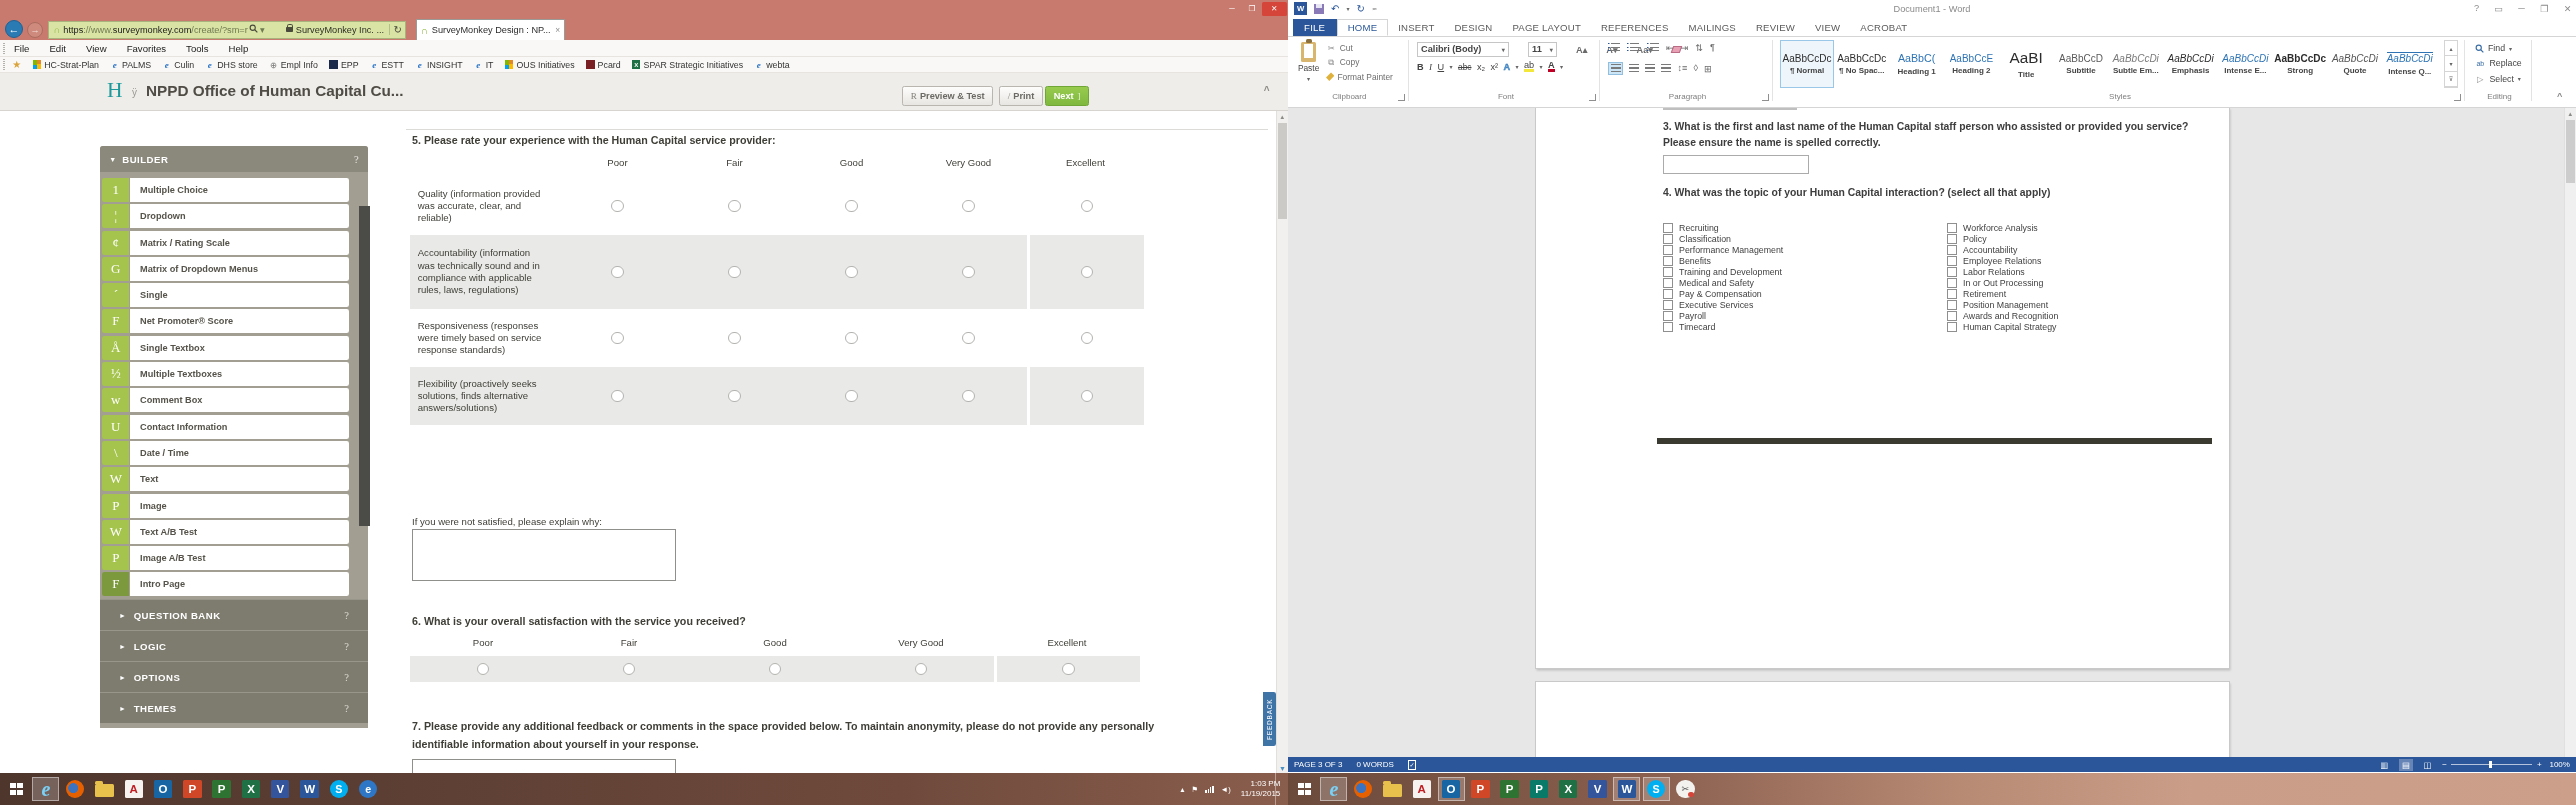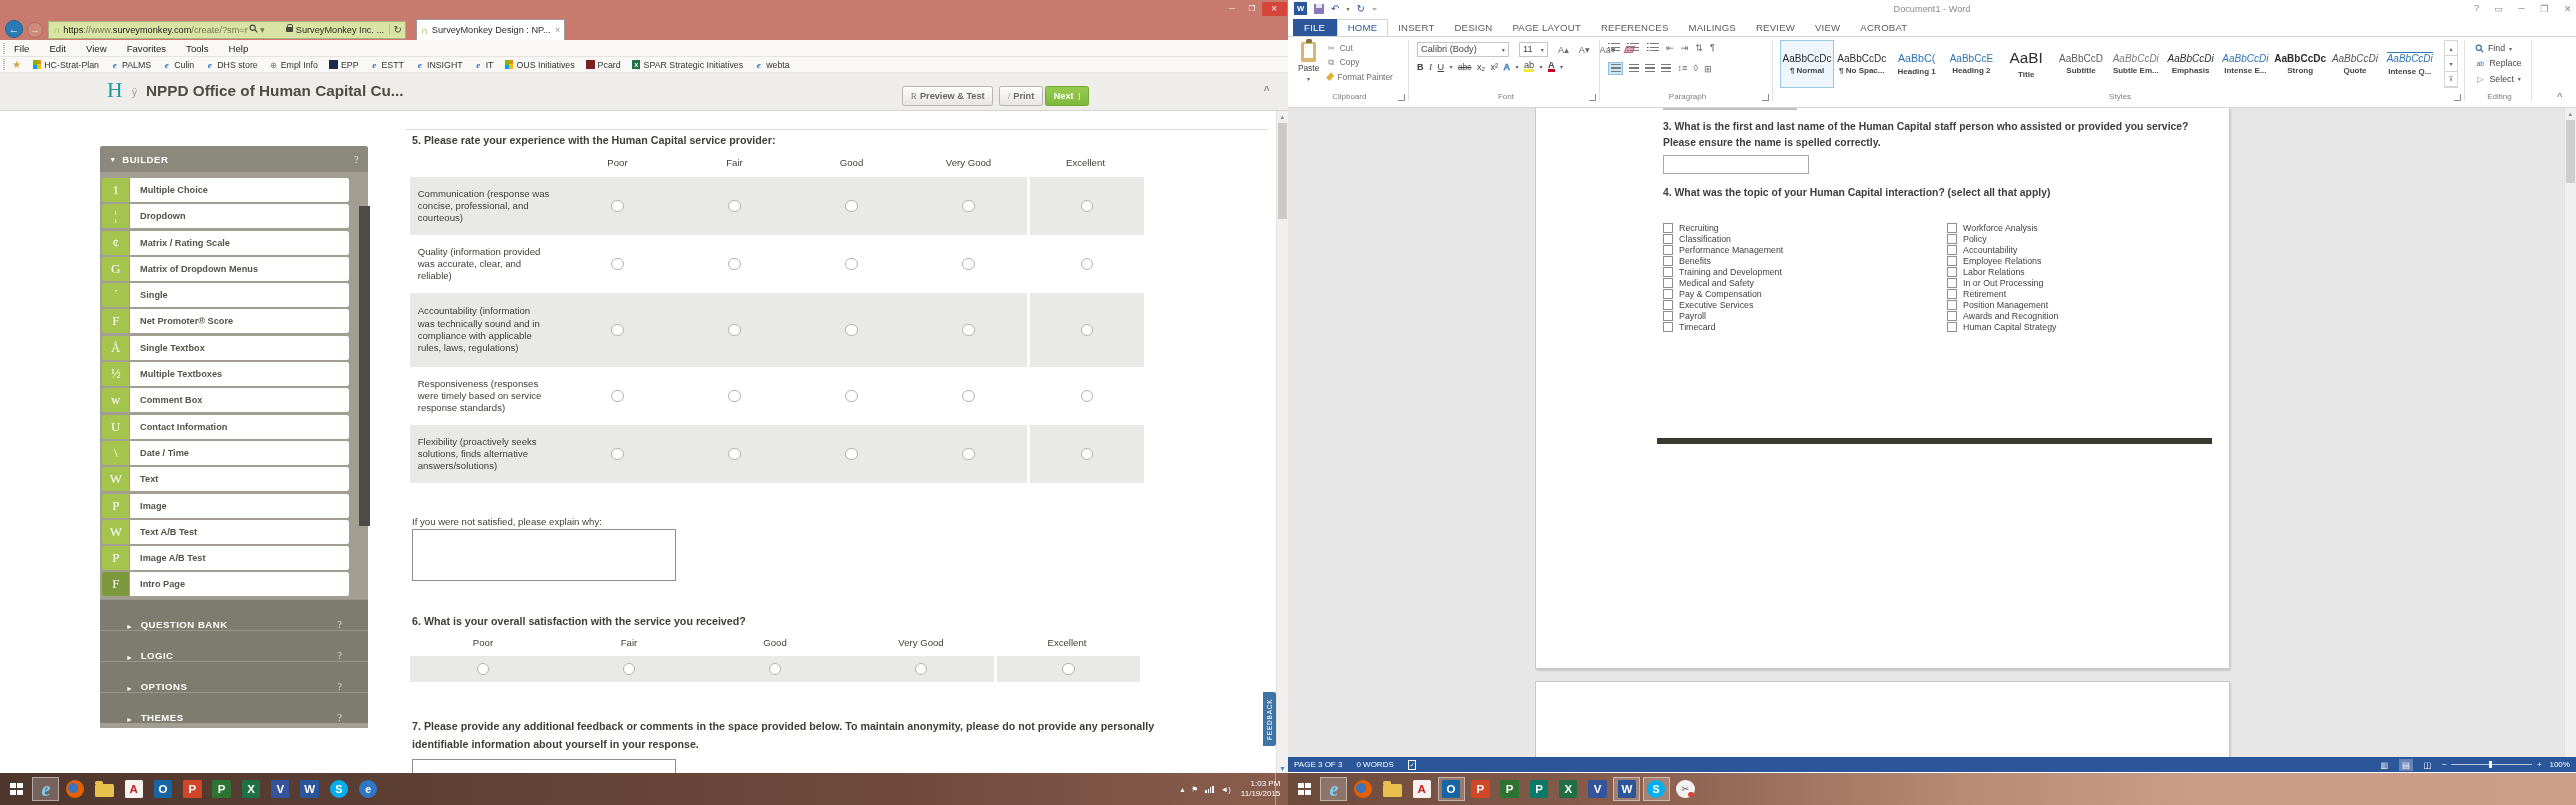--- a/index.html
+++ b/index.html
@@ -63,21 +63,21 @@
   .sb-hdr .car{font-size:7px;margin-right:6.1px;}
   .sb-hdr .lbl{font-size:9.6px;font-weight:bold;letter-spacing:0.5px;flex:1;}
   .sb-hdr .q{font-family:"Liberation Serif",serif;font-size:10.7px;color:#e8e7e2;}
   .sb-items{position:absolute;left:2.3px;top:32px;width:247px;}
   .sb-item{height:24px;margin-bottom:2.3px;display:flex;border-radius:2.3px;overflow:hidden;}
   .sb-ic{width:27px;background:#a5c44d;color:#fff;font-family:"Liberation Serif",serif;font-size:13px;display:flex;align-items:center;justify-content:center;flex:0 0 auto;}
   .sb-ic.dark{background:#7c9a3d;}
   .sb-lab{flex:1;background:#fff;display:flex;align-items:center;padding-left:10px;font-size:9.2px;font-weight:bold;color:#55534a;margin-left:0.8px;}
   .sb-thumb{position:absolute;left:259px;top:60px;width:10.7px;height:320px;background:#4b4b48;}
   .sb-secs{position:absolute;left:0;top:453px;width:268px;}
-  .sb-sec{height:31px;background:#7e7b6f;border-top:0.8px solid #98958a;display:flex;align-items:flex-end;padding:0 26px;color:#fff;}
+  .sb-sec{height:31px;background:#7e7b6f;border-top:0.8px solid #98958a;display:flex;align-items:center;padding:0 19px;color:#fff;}
   .sb-sec .car{font-size:7px;margin-right:7.7px;}
   .sb-sec .lbl{font-size:9.6px;font-weight:bold;letter-spacing:0.5px;flex:1;}
   .sb-sec .q{font-family:"Liberation Serif",serif;font-size:10.7px;color:#dddcd6;}
 
   .q-divider{position:absolute;left:406px;top:17.6px;width:862px;height:0.8px;background:#dddbd7;}
   .q-title{position:absolute;left:412px;font-size:10.7px;font-weight:bold;color:#3f3e37;}
   .mx-head{position:absolute;left:410px;top:46px;width:732px;display:flex;}
   .mx-head .spacer{width:149px;flex:0 0 auto;}
   .mx-hcell{width:117px;flex:0 0 auto;text-align:center;font-size:9.6px;color:#3f3e37;}
   .mx-rows{position:absolute;left:410px;top:66px;width:732px;}
@@ -144,21 +144,21 @@
   .paste-btn{position:absolute;left:6.1px;top:4.6px;width:29px;height:49px;display:flex;flex-direction:column;align-items:center;gap:1.5px;}
   .clipic{width:15.3px;height:20px;background:#d9b670;border-radius:1.5px;position:relative;}
   .clipic:before{content:"";position:absolute;left:3.1px;top:2.3px;width:9.2px;height:14.6px;background:#fff;}
   .clipic:after{content:"";position:absolute;left:4.6px;top:-2.3px;width:6.1px;height:3.8px;background:#8a7140;border-radius:1.5px;}
   .dd8{font-size:6.1px;color:#666;}
   .cc-rows{position:absolute;left:38px;top:6.1px;display:flex;flex-direction:column;gap:3.8px;color:#6e6e6e;}
   .cc-rows .r{display:flex;align-items:center;gap:3.1px;white-space:nowrap;}
   .ico12{width:10.7px;display:inline-flex;justify-content:center;color:#8a8a8a;font-size:8.4px;}
   .fp-brush{width:8.4px;height:8.4px;background:#e0b23c;clip-path:polygon(0 60%,60% 0,100% 40%,40% 100%);}
   .combo{display:inline-flex;align-items:center;height:15.3px;border:0.8px solid #c6c6c6;background:#fff;font-size:9.2px;padding:0 3.1px;justify-content:space-between;}
-  .fnt-r1{position:absolute;left:129px;top:4.6px;display:flex;align-items:center;gap:10px;}
+  .fnt-r1{position:absolute;left:129px;top:4.6px;display:flex;align-items:center;gap:19px;font-weight:bold;}
   .fnt-r2{position:absolute;left:129px;top:24.5px;display:flex;align-items:center;gap:5.4px;font-size:9.2px;}
   .fb{font-weight:bold;}.fi2{font-style:italic;font-family:"Liberation Serif",serif;}.fu{text-decoration:underline;}
   .fstrike{text-decoration:line-through;font-size:8.4px;}
   .hl-ab{border-bottom:3.1px solid #f3e73c;line-height:7.7px;}
   .fc-a{border-bottom:3.1px solid #c00126;line-height:7.7px;font-weight:bold;}
   .fx-a{color:#5b9bd5;font-weight:bold;-webkit-text-stroke:0.4px #2e74b5;}
   .eraser{width:9.2px;height:7px;background:#e8a0b4;border:0.8px solid #b96a84;transform:skewX(-20deg);}
   .par-r1{position:absolute;left:320px;top:4.6px;display:flex;align-items:center;gap:7px;}
   .par-r2{position:absolute;left:320px;top:24.5px;display:flex;align-items:center;gap:6.1px;}
   .bars{width:10px;height:8.4px;background:repeating-linear-gradient(to bottom,#7a7a7a 0 1.2px,transparent 1.2px 3.5px);}
@@ -427,38 +427,20 @@
       <div class="q-title" style="top:23px;">5. Please rate your experience with the Human Capital service provider:</div>
       <div class="mx-head">
           <div class="spacer"></div>
           <div class="mx-hcell">Poor</div>
           <div class="mx-hcell">Fair</div>
           <div class="mx-hcell">Good</div>
           <div class="mx-hcell">Very Good</div>
           <div class="mx-hcell">Excellent</div>
         </div>
       <div class="mx-rows">
-          <div class="mx-row gray" style="height: 58px;">
-            <div class="mx-label">Communication (response was concise, professional, and courteous)</div>
-            <div class="mx-cell">
-              <span class="radio"></span>
-            </div>
-            <div class="mx-cell">
-              <span class="radio"></span>
-            </div>
-            <div class="mx-cell">
-              <span class="radio"></span>
-            </div>
-            <div class="mx-cell">
-              <span class="radio"></span>
-            </div>
-            <div class="mx-cell last">
-              <span class="radio"></span>
-            </div>
-          </div>
           <div class="mx-row" style="height: 58px;">
             <div class="mx-label">Quality (information provided was accurate, clear, and reliable)</div>
             <div class="mx-cell">
               <span class="radio"></span>
             </div>
             <div class="mx-cell">
               <span class="radio"></span>
             </div>
             <div class="mx-cell">
               <span class="radio"></span>

